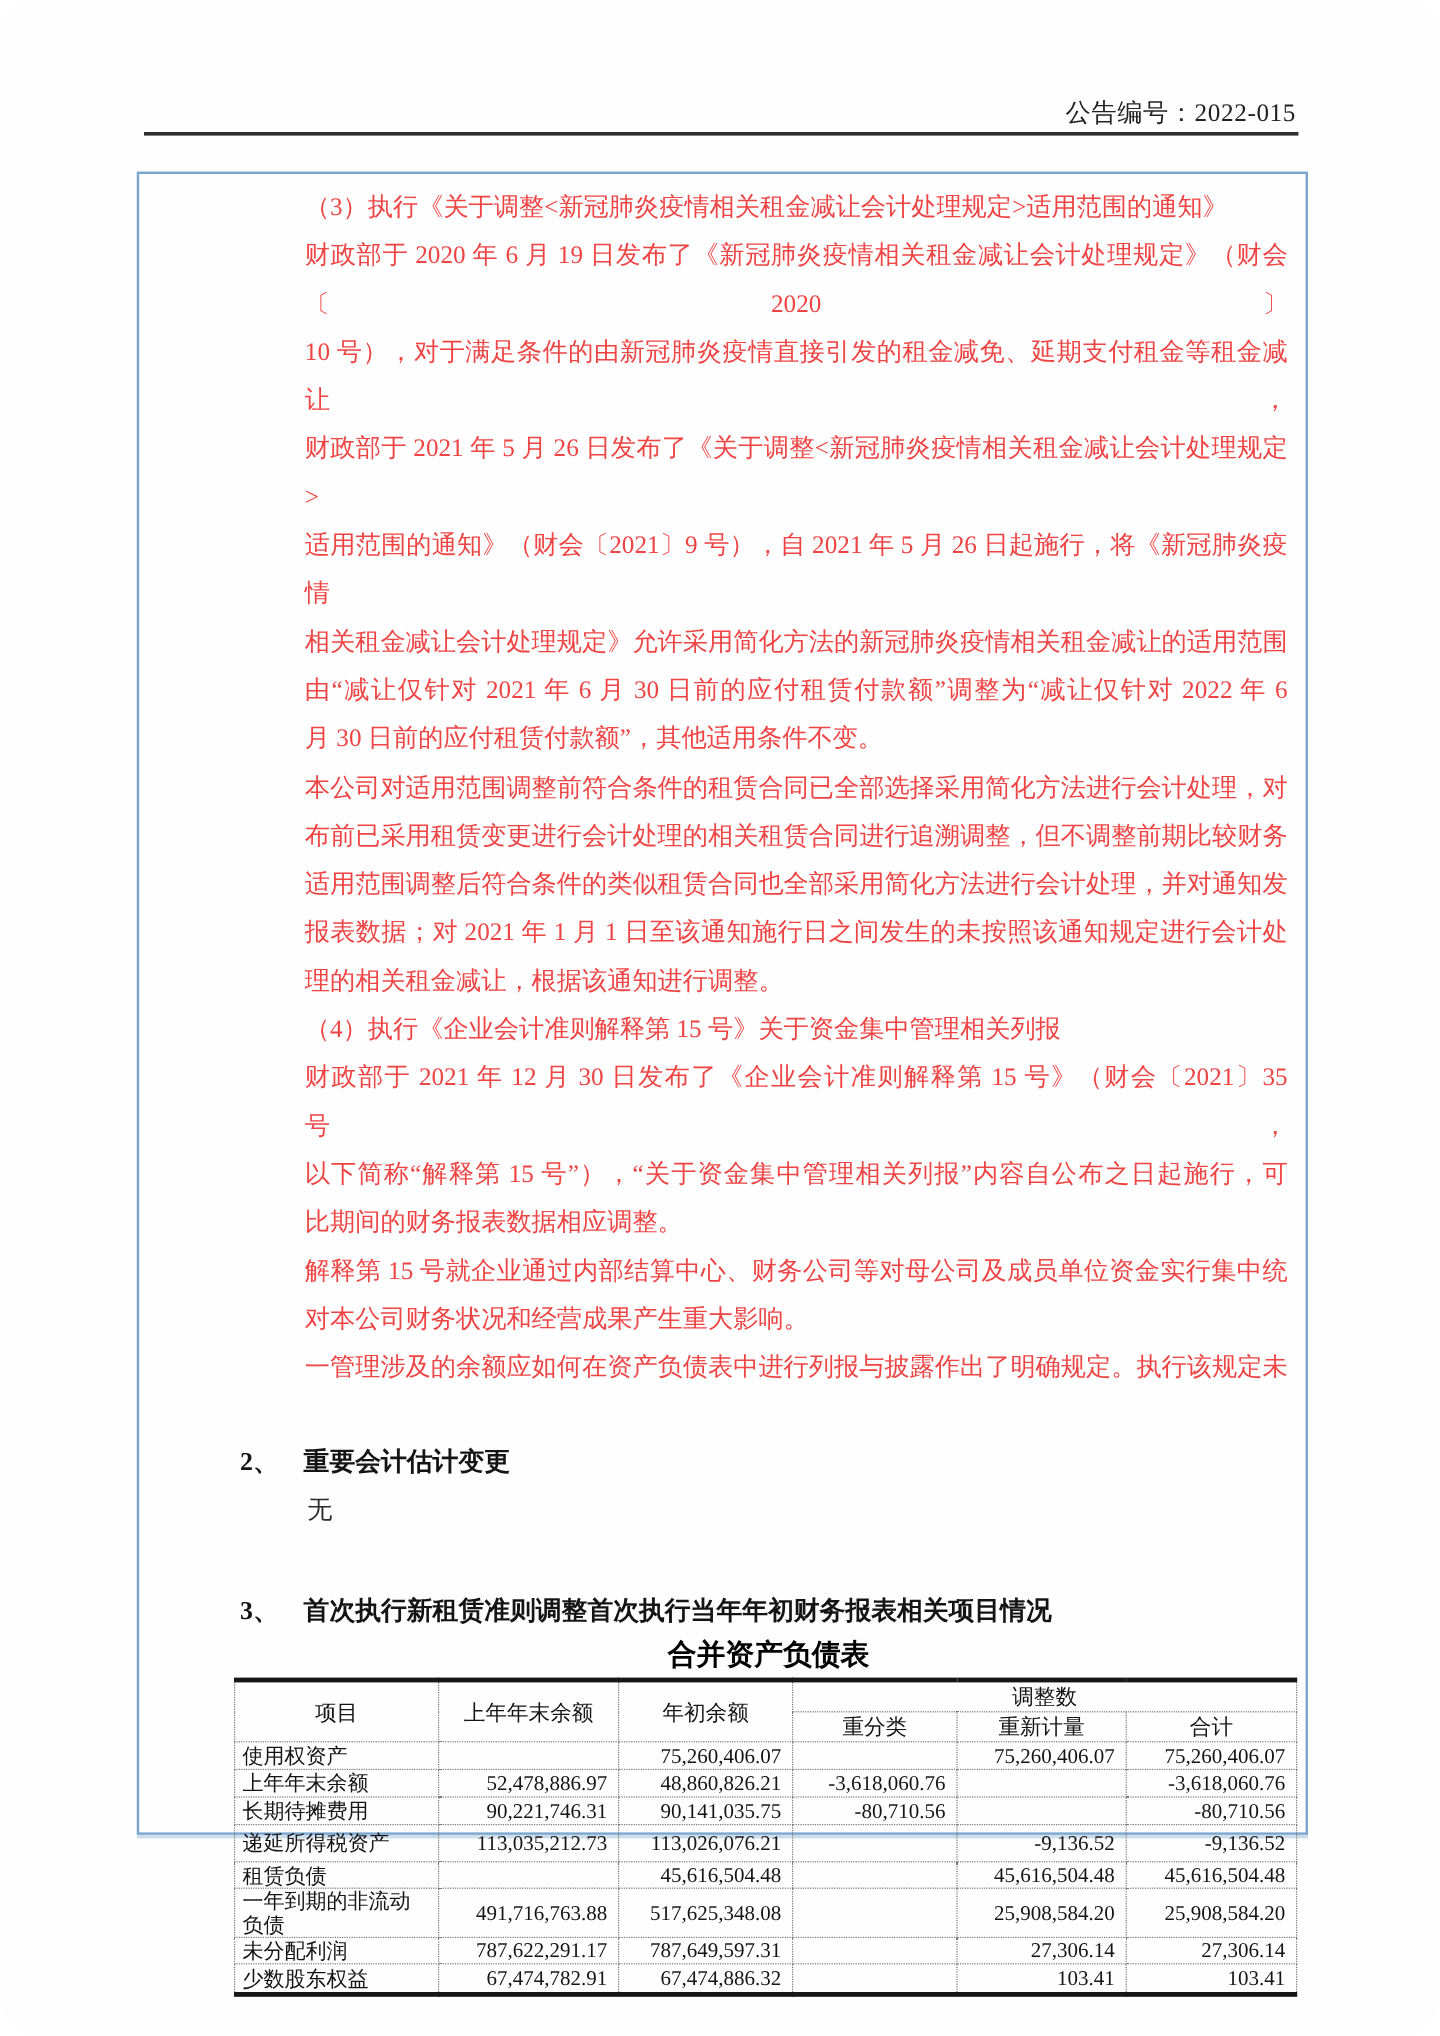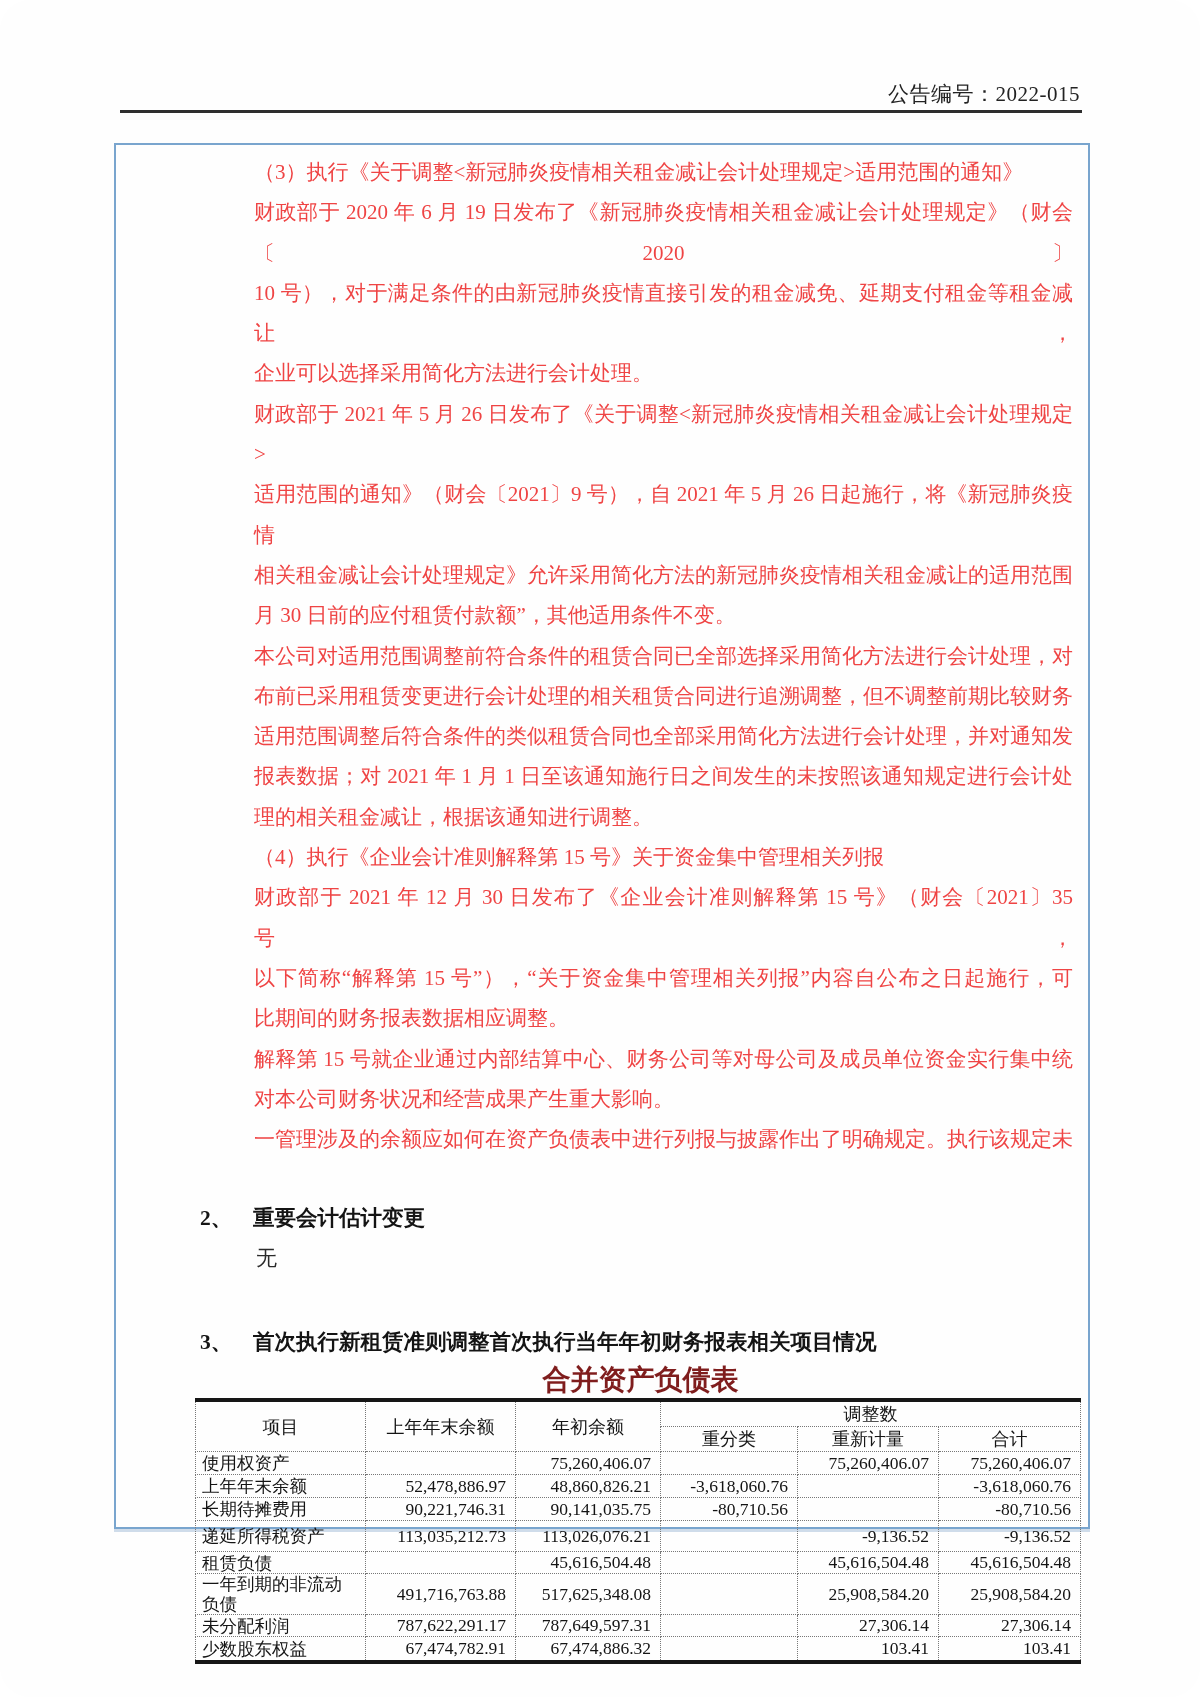--- a/index.html
+++ b/index.html
@@ -19,21 +19,21 @@
     box-shadow:0 3px 0 rgba(150,180,210,.45);
   }
   .body-lines{margin:7px 15px 0 138px;font-size:21px;line-height:40.3px;color:#ef4444;}
   .line{text-align:justify;text-align-last:justify;}
   .line.end{text-align-last:left;}
   .sec-heading{display:flex;font-weight:bold;font-size:21.5px;line-height:40px;margin-left:84px;color:#141414;}
   .sec-heading .sec-num{width:53px;flex:none;}
   .sec2{margin-top:39px;}
   .sec3{margin-top:44px;}
   .sec-body{margin-left:140px;font-size:21px;line-height:40px;color:#2a2a2a;}
-  .table-title{width:885px;margin-left:82px;text-align:center;font-weight:bold;font-size:28px;line-height:36px;color:#7f1d1d;}
+  .table-title{width:885px;margin-left:82px;text-align:center;font-weight:bold;font-size:24px;line-height:36px;color:#000000;}
   table.bs-table{
     margin-left:79px;width:885px;border-collapse:collapse;table-layout:fixed;
     font-size:17.5px;color:#141414;
     border-top:4px solid #161616;border-bottom:4px solid #161616;
     border-left:1px dotted #777;border-right:1px dotted #777;
   }
   .bs-table th,.bs-table td{border:1px dotted #777;font-weight:normal;padding:0;vertical-align:middle;}
   .bs-table thead th{text-align:center;font-size:18px;}
   .bs-table thead tr{height:21px;}
   .bs-table tbody tr:nth-child(1){height:23px;}
@@ -54,24 +54,24 @@
 
   <div class="announce">公告编号：2022-015</div>
   <div class="header-rule"></div>
 
   <div class="content-box">
 
     <div class="body-lines">
         <div class="line end">（3）执行《关于调整&lt;新冠肺炎疫情相关租金减让会计处理规定&gt;适用范围的通知》</div>
         <div class="line">财政部于 2020 年 6 月 19 日发布了《新冠肺炎疫情相关租金减让会计处理规定》（财会〔2020〕</div>
         <div class="line">10 号），对于满足条件的由新冠肺炎疫情直接引发的租金减免、延期支付租金等租金减让，</div>
-        <div class="line end">企业可以选择采用简化方法进行会计处理。</div>
         <div class="line">财政部于 2021 年 5 月 26 日发布了《关于调整&lt;新冠肺炎疫情相关租金减让会计处理规定&gt;</div>
         <div class="line">适用范围的通知》（财会〔2021〕9 号），自 2021 年 5 月 26 日起施行，将《新冠肺炎疫情</div>
         <div class="line">相关租金减让会计处理规定》允许采用简化方法的新冠肺炎疫情相关租金减让的适用范围</div>
+        <div class="line">由“减让仅针对 2021 年 6 月 30 日前的应付租赁付款额”调整为“减让仅针对 2022 年 6</div>
         <div class="line end">月 30 日前的应付租赁付款额”，其他适用条件不变。</div>
         <div class="line">本公司对适用范围调整前符合条件的租赁合同已全部选择采用简化方法进行会计处理，对</div>
         <div class="line">布前已采用租赁变更进行会计处理的相关租赁合同进行追溯调整，但不调整前期比较财务</div>
         <div class="line">适用范围调整后符合条件的类似租赁合同也全部采用简化方法进行会计处理，并对通知发</div>
         <div class="line">报表数据；对 2021 年 1 月 1 日至该通知施行日之间发生的未按照该通知规定进行会计处</div>
         <div class="line end">理的相关租金减让，根据该通知进行调整。</div>
         <div class="line end">（4）执行《企业会计准则解释第 15 号》关于资金集中管理相关列报</div>
         <div class="line">财政部于 2021 年 12 月 30 日发布了《企业会计准则解释第 15 号》（财会〔2021〕35 号，</div>
         <div class="line">以下简称“解释第 15 号”），“关于资金集中管理相关列报”内容自公布之日起施行，可</div>
         <div class="line end">比期间的财务报表数据相应调整。</div>

